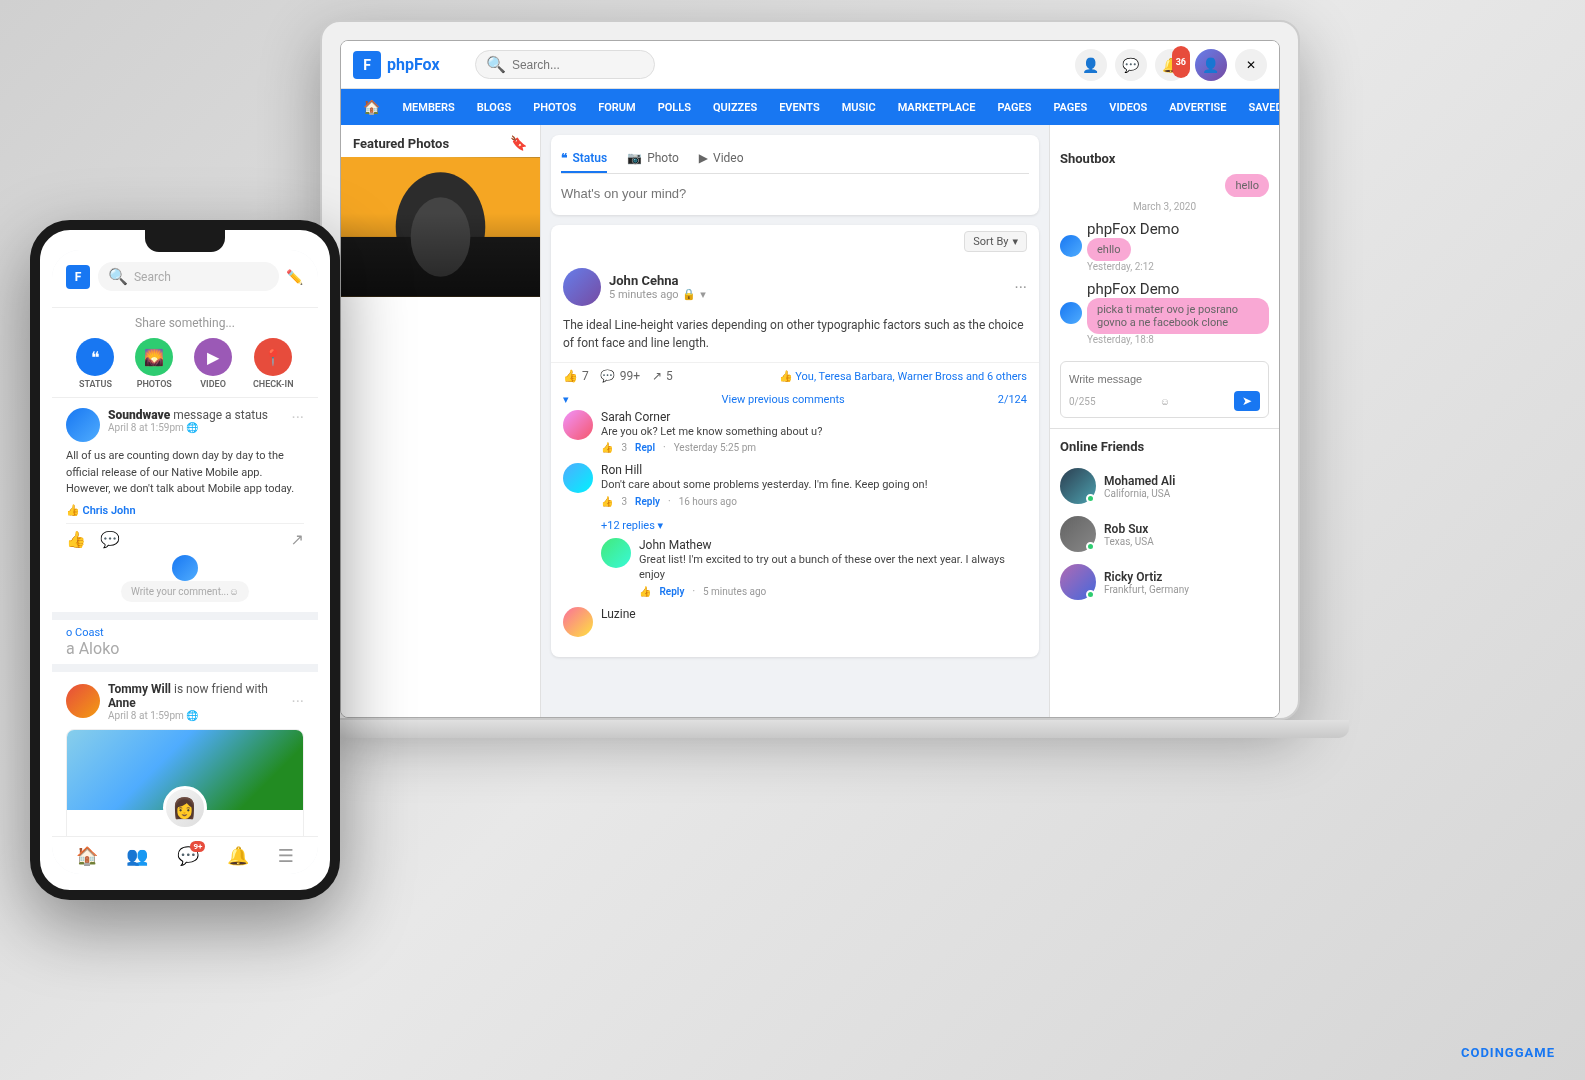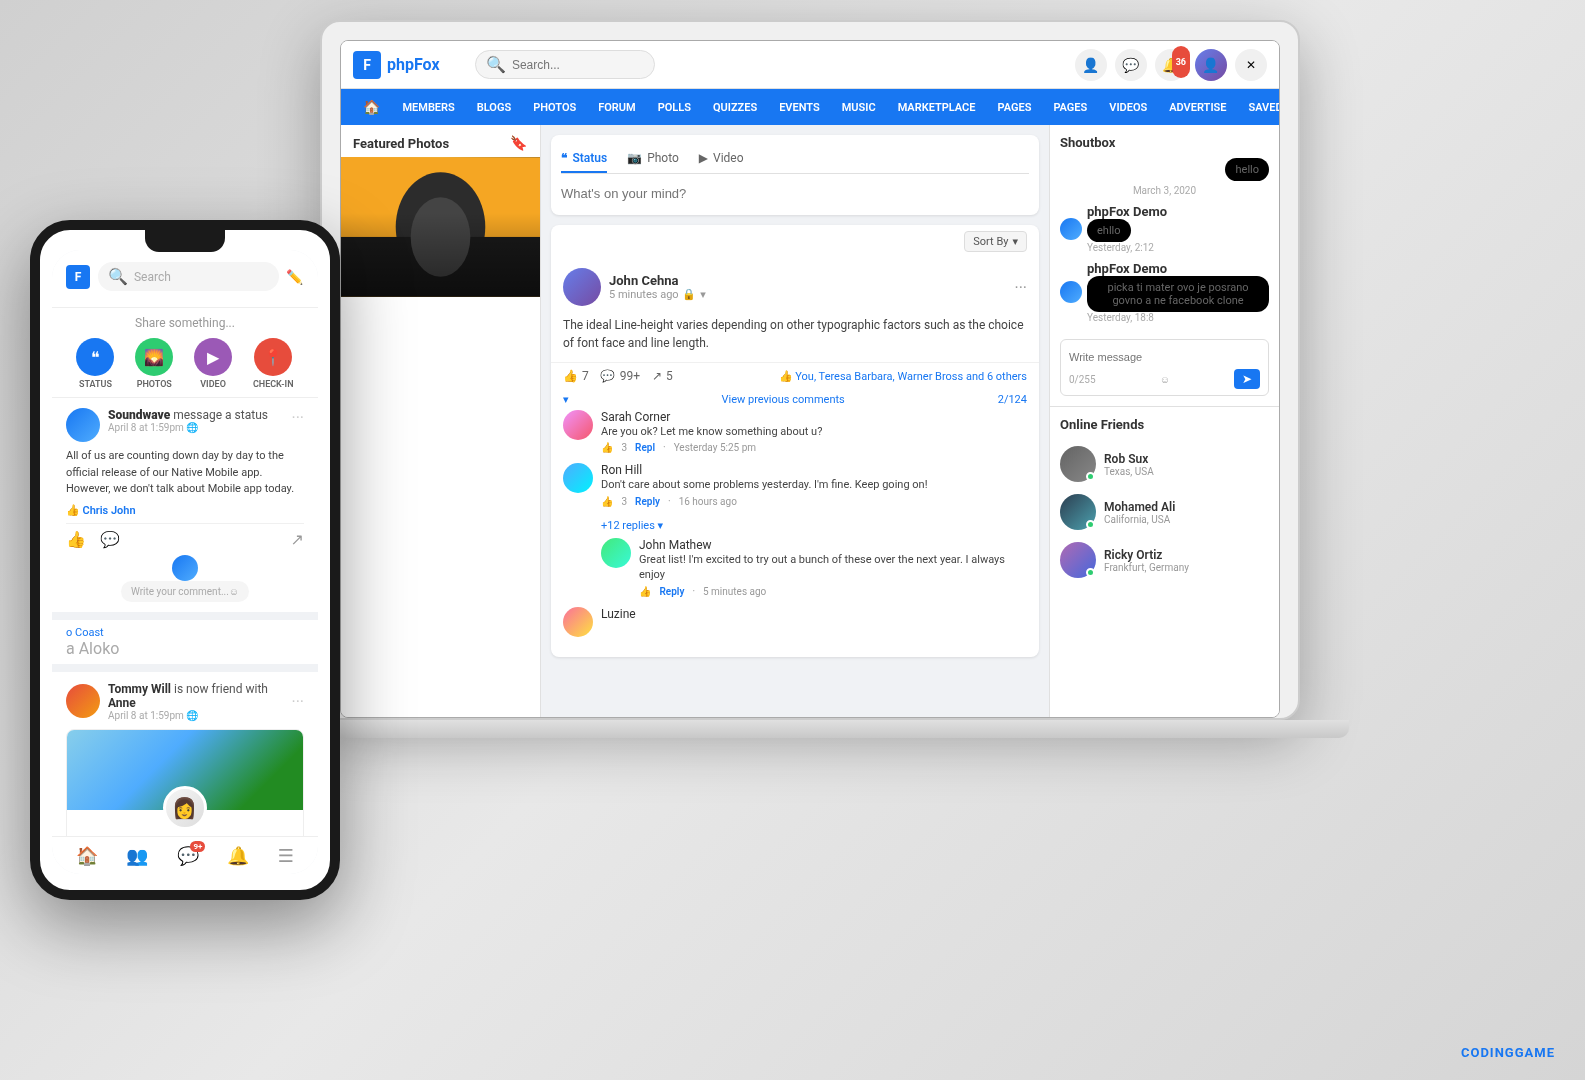--- a/index.html
+++ b/index.html
@@ -436,20 +436,21 @@
       background: #fff;
       border-left: 1px solid #e0e0e0;
       display: flex;
       flex-direction: column;
     }
 
     .shoutbox {
       flex: 0 0 auto;
       padding: 10px;
       border-bottom: 1px solid #e0e0e0;
+      margin-top: 16px;
     }
 
     .section-title {
       font-size: 13px;
       font-weight: 700;
       color: #333;
       margin-bottom: 8px;
     }
 
     .shout-messages {
@@ -457,47 +458,46 @@
       color: #666;
       max-height: 200px;
       overflow-y: auto;
     }
 
     .shout-msg {
       margin-bottom: 8px;
     }
 
     .shout-bubble {
-      background: #000000;
+      background: #f9a8d4;
       border-radius: 12px;
       padding: 5px 10px;
       display: inline-block;
       font-size: 11px;
       max-width: 100%;
-      text-align: center;
     }
 
     .shout-meta {
       display: flex;
       align-items: center;
       gap: 5px;
       margin-top: 4px;
     }
 
     .shout-avatar {
       width: 22px;
       height: 22px;
       border-radius: 50%;
       background: linear-gradient(135deg, #1877f2, #4facfe);
       flex-shrink: 0;
     }
 
     .shout-name {
-      font-size: 13px;
-      font-weight: 700;
+      font-size: 15px;
+      font-weight: 400;
       color: #333;
     }
 
     .shout-time {
       font-size: 10px;
       color: #aaa;
     }
 
     .shout-date-label {
       font-size: 10px;
@@ -1176,36 +1176,36 @@
                 <span>☺</span>
                 <button class="send-btn">➤</button>
               </div>
             </div>
           </div>
 
           <div class="online-friends">
             <div class="section-title">Online Friends</div>
 
             <div class="friend-item">
+              <div class="friend-avatar mohamed">
+                <div class="online-dot"></div>
+              </div>
+              <div class="friend-info">
+                <div class="friend-name">Mohamed Ali</div>
+                <div class="friend-location">California, USA</div>
+              </div>
+            </div>
+
+            <div class="friend-item">
               <div class="friend-avatar rob">
                 <div class="online-dot"></div>
               </div>
               <div class="friend-info">
                 <div class="friend-name">Rob Sux</div>
                 <div class="friend-location">Texas, USA</div>
-              </div>
-            </div>
-
-            <div class="friend-item">
-              <div class="friend-avatar mohamed">
-                <div class="online-dot"></div>
-              </div>
-              <div class="friend-info">
-                <div class="friend-name">Mohamed Ali</div>
-                <div class="friend-location">California, USA</div>
               </div>
             </div>
 
             <div class="friend-item">
               <div class="friend-avatar ricky">
                 <div class="online-dot"></div>
               </div>
               <div class="friend-info">
                 <div class="friend-name">Ricky Ortiz</div>
                 <div class="friend-location">Frankfurt, Germany</div>

